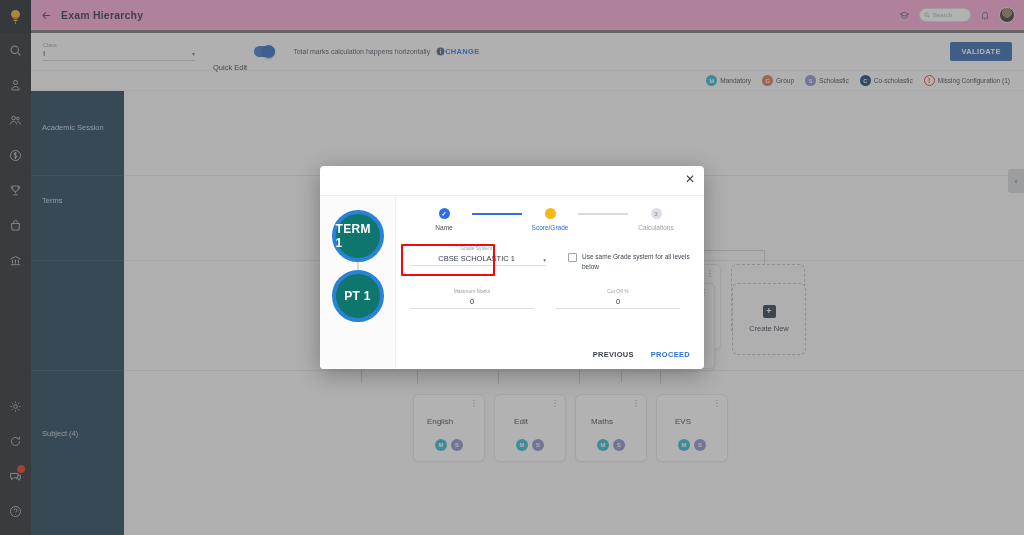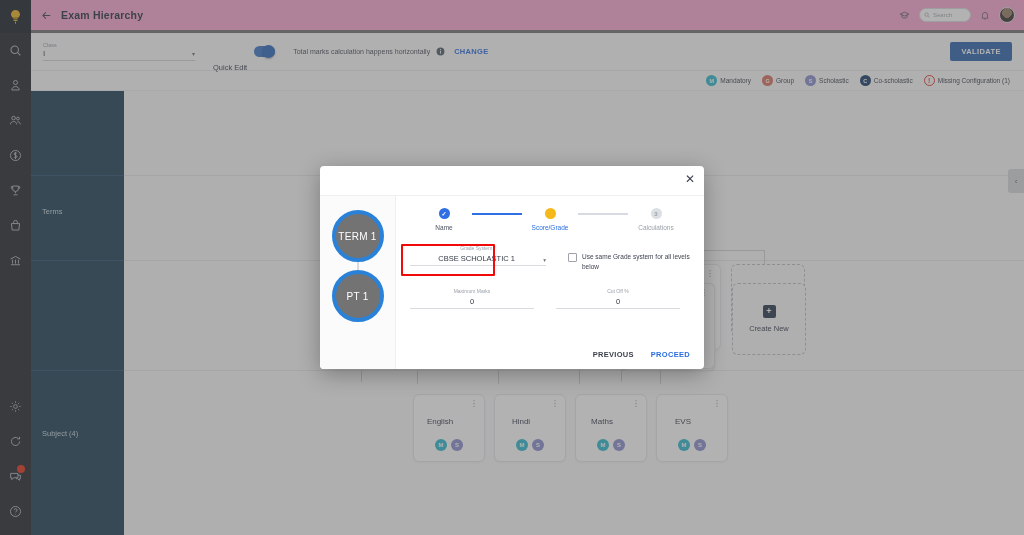--- a/index.html
+++ b/index.html
@@ -71,21 +71,21 @@
   #quick-edit-toggle {
     margin-left:7px; width:21px; height:11px; border-radius:6px; background:#3e77c7;
     position:relative;
   }
   #quick-edit-toggle .knob {
     position:absolute; right:0px; top:-1px; width:13px; height:13px; border-radius:50%;
     background:#2f6bc0; box-shadow:0 1px 2px rgba(0,0,0,.3);
   }
   #calc-note { margin-left:18px; font-size:7px; color:#4a505c; }
   #info-icon { margin-left:6px; display:flex; color:#5d636d; }
-  #change-link { margin-left:9px; font-size:7.5px; color:#2a6ee0; font-weight:bold; letter-spacing:.3px; }
+  #change-link { font-size:7.5px; color:#2a6ee0; font-weight:bold; letter-spacing:.3px; }
   #validate-button {
     margin-left:auto; margin-right:12px;
     background:#2f64ad; color:#fff; font-size:7.5px; font-weight:bold; letter-spacing:.4px;
     padding:5px 11px; border-radius:2px; border:none;
   }
 
   
   #legend {
     position:absolute; left:31px; top:71px; width:993px; height:20px;
     background:#fbfbfb; display:flex; align-items:center; justify-content:flex-end;
@@ -167,23 +167,23 @@
   #modal-head { height:30px; position:relative; border-bottom:1px solid #efeff1; }
   #modal-close {
     position:absolute; right:9px; top:7px; font-size:12px; color:#3c424c; line-height:12px;
   }
   #modal-body { display:flex; height:173px; }
   #modal-left {
     width:78px; background:#fbfbfb; border-right:1px solid #efeff1;
     display:flex; flex-direction:column; align-items:center; padding-top:14px; position:relative;
   }
   .term-circle {
-    width:52px; height:52px; border-radius:50%; background:#737373; border:4px solid #2a82d8;
+    width:52px; height:52px; border-radius:50%; background:#0f766e; border:4px solid #2a82d8;
     display:flex; align-items:center; justify-content:center;
-    color:#fff; font-size:10px; font-weight:normal; letter-spacing:.3px; position:relative; z-index:2;
+    color:#fff; font-size:12px; font-weight:bold; letter-spacing:.3px; position:relative; z-index:2;
   }
   #term-connector { width:2px; height:8px; background:#d6dbe0; }
   #modal-right { flex:1; padding:12px 14px 0 14px; position:relative; }
 
   
   #stepper { display:flex; align-items:flex-start; padding:0 6px; }
   .step { display:flex; flex-direction:column; align-items:center; width:56px; }
   .step .dot {
     width:11px; height:11px; border-radius:50%; display:flex; align-items:center; justify-content:center;
     font-size:6px; color:#fff; font-weight:bold;
@@ -391,21 +391,22 @@
 
   <div class="row-divider" style="top:84px;"></div>
   <div class="row-divider" style="top:169px;"></div>
   <div class="row-divider" style="top:279px;"></div>
 
   <div id="row-rail"></div>
   <div class="row-divider dark" style="top:84px;z-index:3;"></div>
   <div class="row-divider dark" style="top:169px;z-index:3;"></div>
   <div class="row-divider dark" style="top:279px;z-index:3;"></div>
 
-  <div class="row-label" style="top:108px;height:24px;z-index:4;">Terms</div>
+  <div class="row-label" style="top:24px;height:24px;z-index:4;">Academic Session</div>
+  <div class="row-label" style="top:97px;height:24px;z-index:4;">Terms</div>
   <div class="row-label" style="top:330px;height:24px;z-index:4;">Subject (4)</div>
 
   <div id="node-session">2024-25</div>
   <div class="tree-line" style="left:537px; top:137px; width:1px; height:22px;"></div>
   <div class="tree-line" style="left:440px; top:159px; width:294px; height:1px;"></div>
   <div class="tree-line" style="left:440px; top:159px; width:1px; height:14px;"></div>
   <div class="tree-line" style="left:537px; top:159px; width:1px; height:14px;"></div>
   <div class="tree-line" style="left:637px; top:159px; width:1px; height:14px;"></div>
   <div class="tree-line" style="left:733px; top:159px; width:1px; height:14px;"></div>
 
@@ -454,21 +455,21 @@
   <div class="card" style="left:382px; top:303px; width:72px; height:68px;">
     <span class="kebab">⋮</span>
     <span class="card-title">English</span>
     <span class="badges">
       <span class="badge" style="background:#2fb9cf">M</span>
       <span class="badge" style="background:#8b8ed0">S</span>
     </span>
   </div>
   <div class="card" style="left:463px; top:303px; width:72px; height:68px;">
     <span class="kebab">⋮</span>
-    <span class="card-title">Hindi</span>
+    <span class="card-title">Edit</span>
     <span class="badges">
       <span class="badge" style="background:#2fb9cf">M</span>
       <span class="badge" style="background:#8b8ed0">S</span>
     </span>
   </div>
   <div class="card" style="left:544px; top:303px; width:72px; height:68px;">
     <span class="kebab">⋮</span>
     <span class="card-title">Maths</span>
     <span class="badges">
       <span class="badge" style="background:#2fb9cf">M</span>

